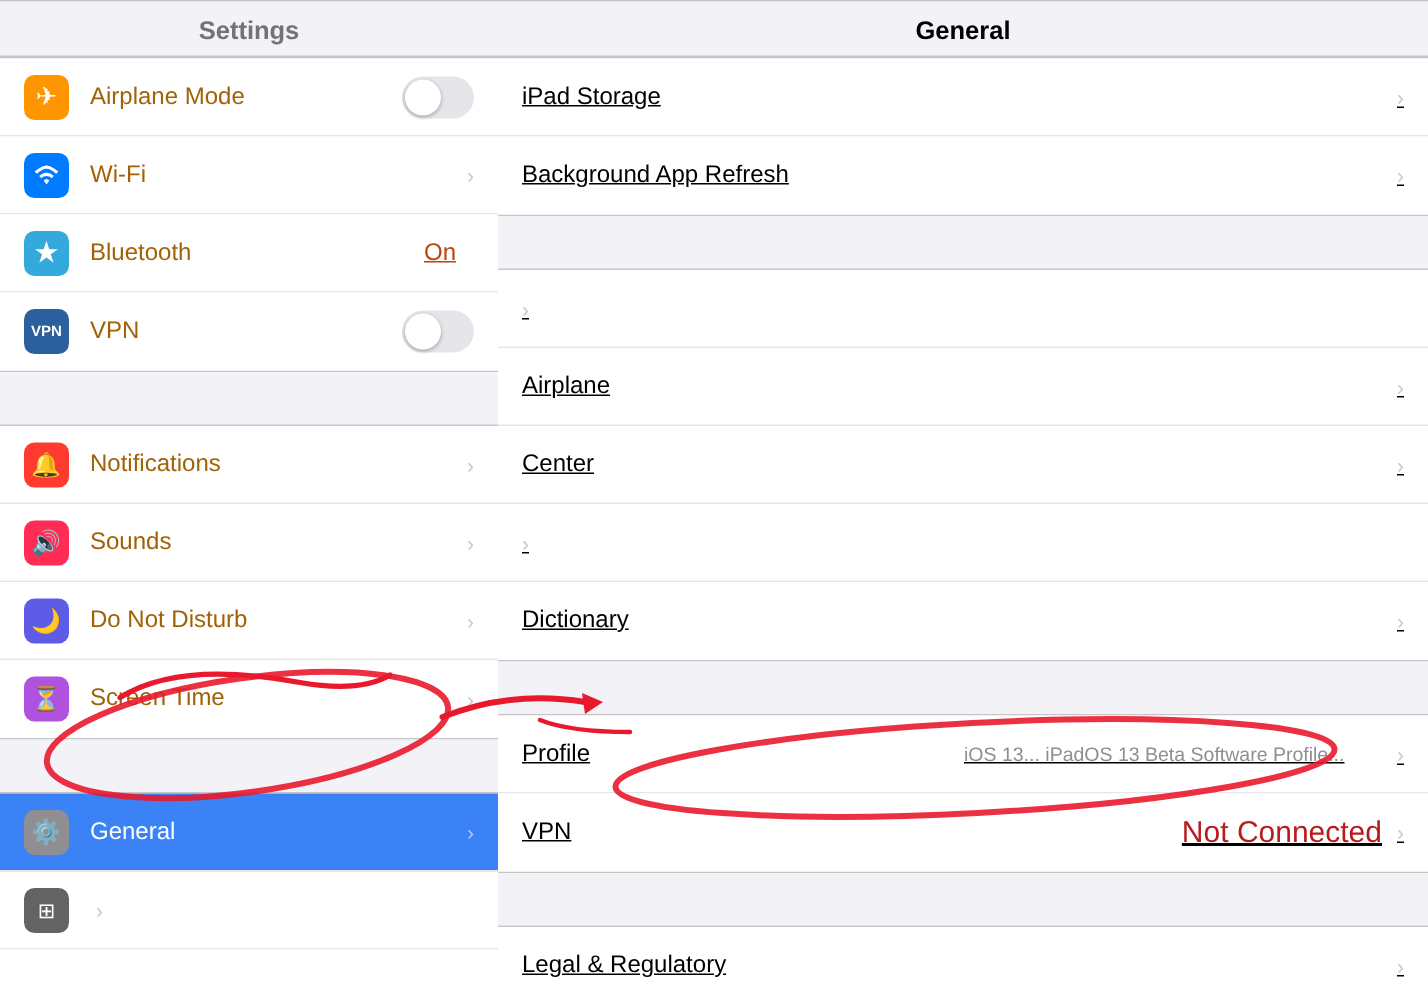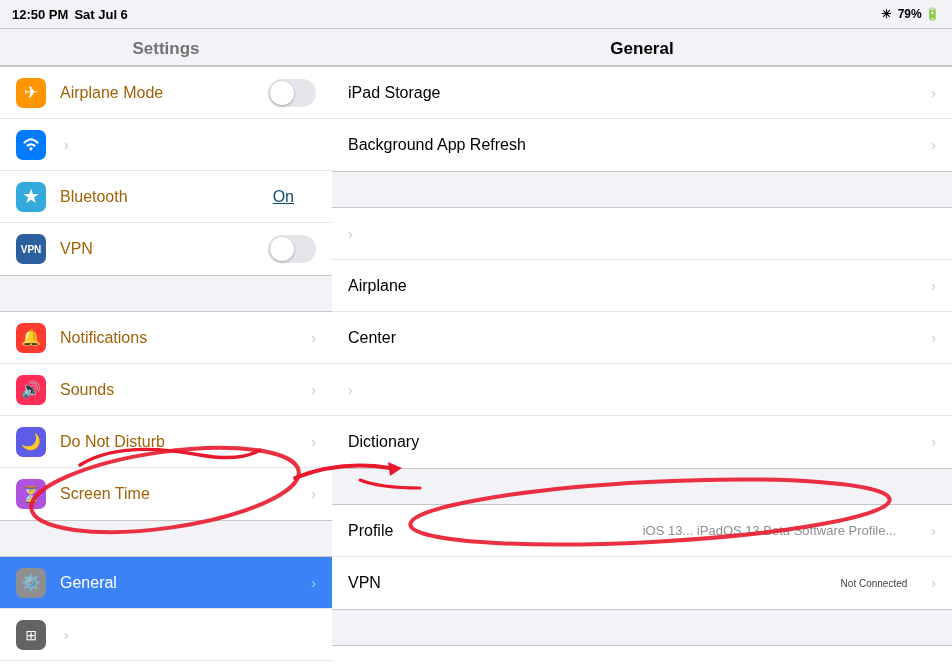--- a/index.html
+++ b/index.html
@@ -27,45 +27,45 @@
       display: flex; align-items: center; padding: 10px 16px;
       background: #fff; min-height: 52px; position: relative;
       border-bottom: 1px solid #e5e5ea;
     }
     .sidebar-item:last-child { border-bottom: none; }
     .sidebar-item.active { background: #3b82f6; }
     .sidebar-item.active .item-label { color: #fff; }
 
     .item-icon { width: 30px; height: 30px; border-radius: 7px; display: flex; align-items: center; justify-content: center; flex-shrink: 0; margin-right: 14px; font-size: 16px; }
     .item-label { font-size: 16px; color: #a16207; flex: 1; }
-    .item-value { font-size: 16px; color: #0c4a6e; margin-right: 22px; text-decoration: underline; }
+    .item-value { font-size: 16px; color: #c2410c; margin-right: 12px; text-decoration: underline; }
     .item-chevron { color: #c7c7cc; font-size: 14px; margin-left: 4px; }
 
     
     .toggle { width: 48px; height: 28px; border-radius: 14px; background: #e5e5ea; position: relative; flex-shrink: 0; }
     .toggle.off { background: #e5e5ea; }
     .toggle-knob { width: 24px; height: 24px; border-radius: 12px; background: #fff; position: absolute; top: 2px; left: 2px; box-shadow: 0 1px 3px rgba(0,0,0,0.3); }
 
     
     .detail-panel { flex: 1; background: #f2f2f7; display: flex; flex-direction: column; overflow: hidden; }
     .detail-header { background: #f2f2f7; padding: 10px 16px 6px; border-bottom: 1px solid #c6c6c8; text-align: center; }
     .detail-header-title { font-size: 17px; font-weight: 600; color: #000; }
     .detail-list { flex: 1; overflow-y: auto; }
 
-    .detail-section { background: #fff; border-top: 1px solid #c6c6c8; border-bottom: 1px solid #c6c6c8; margin-bottom: 0; }
+    .detail-section { background: #fff; border-top: 1px solid #c6c6c8; border-bottom: 1px solid #c6c6c8; margin-bottom: 0; text-decoration: underline; }
     .detail-gap { height: 35px; background: #f2f2f7; }
 
     .detail-item {
       display: flex; align-items: center; padding: 14px 16px;
       background: #fff; min-height: 52px; border-bottom: 1px solid #e5e5ea;
       position: relative;
     }
     .detail-item:last-child { border-bottom: none; }
     .detail-item-label { font-size: 16px; color: #000; flex: 1; }
-    .detail-item-value { font-size: 10px; color: #404040; margin-right: 24px; }
+    .detail-item-value { font-size: 20px; color: #b91c1c; margin-right: 10px; }
     .detail-chevron { color: #c7c7cc; font-size: 14px; }
 
     
     .detail-item.vpn-row { background: #fff; }
 
     
     .detail-item-sublabel { font-size: 13px; color: #8e8e93; flex: 1; margin-left: 6px; }
 
     
     .annotation-overlay { position: absolute; top: 0; left: 0; width: 952px; height: 665px; pointer-events: none; }
@@ -73,33 +73,20 @@
     
     .icon-orange { background: #ff9500; }
 
     .wrapper { position: relative; width: 952px; height: 665px; overflow: hidden; }
   </style>
 </head>
 <body>
 
 <div class="wrapper">
 
-  <div class="status-bar">
-    <div class="status-left">
-      <span>12:50 PM</span>
-      <span>Sat Jul 6</span>
-    </div>
-    <div class="status-right">
-      <span>☀</span>
-      <span>
-        <span>79%</span>
-        <span> 🔋</span>
-      </span>
-    </div>
-  </div>
 
   <div class="main-content">
 
     <div class="sidebar">
       <div class="sidebar-header">
         <span class="sidebar-header-title">Settings</span>
       </div>
       <div class="sidebar-list">
 
         <div class="section-group">
@@ -113,20 +100,21 @@
               <div class="toggle-knob"></div>
             </div>
           </div>
 
           <div class="sidebar-item">
             <div class="item-icon" style="background:#007aff;">
               <svg width="18" height="18" viewBox="0 0 24 24" fill="white">
                 <path d="M1.5 8.5C5.2 4.8 10.3 3 12 3s6.8 1.8 10.5 5.5l-2 2C17.8 7.8 14.8 6 12 6S6.2 7.8 3.5 10.5l-2-2zm4 4C7.2 10.8 9.5 9.5 12 9.5s4.8 1.3 6.5 3l-2 2c-1.2-1.2-2.8-2-4.5-2s-3.3.8-4.5 2l-2-2zm4 4c.8-.8 1.9-1.5 2.5-1.5s1.7.7 2.5 1.5L12 20l-2.5-3.5z"></path>
               </svg>
             </div>
+            <span class="item-label">Wi-Fi</span>
             <span class="item-chevron">›</span>
           </div>
 
           <div class="sidebar-item">
             <div class="item-icon" style="background:#34aadc;">
               <span style="color:#fff;font-size:17px;font-weight:bold;">★</span>
             </div>
             <span class="item-label">Bluetooth</span>
             <span class="item-value">On</span>
           </div>

